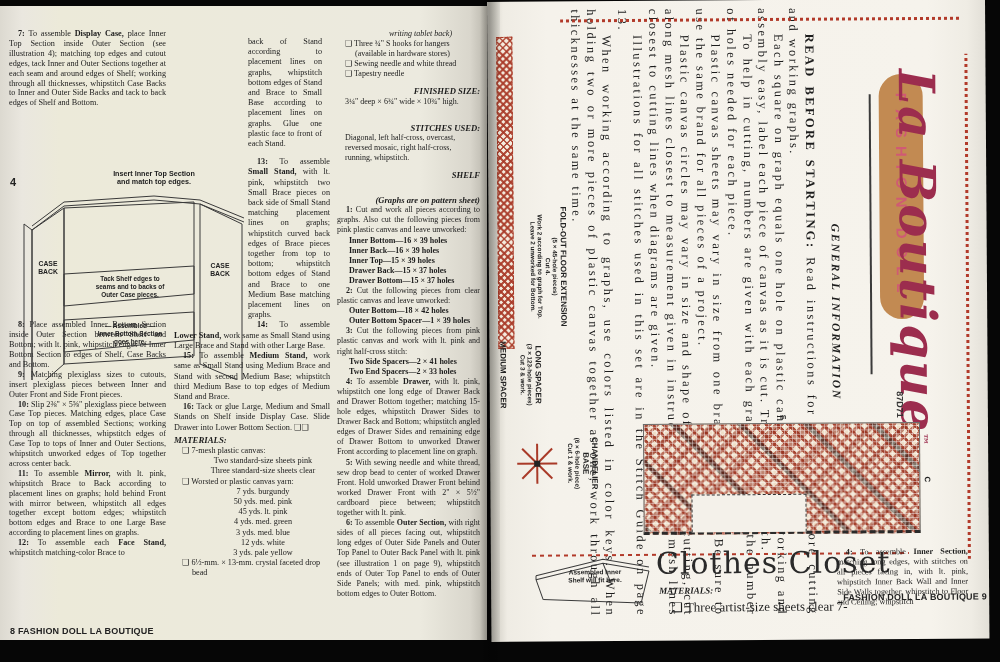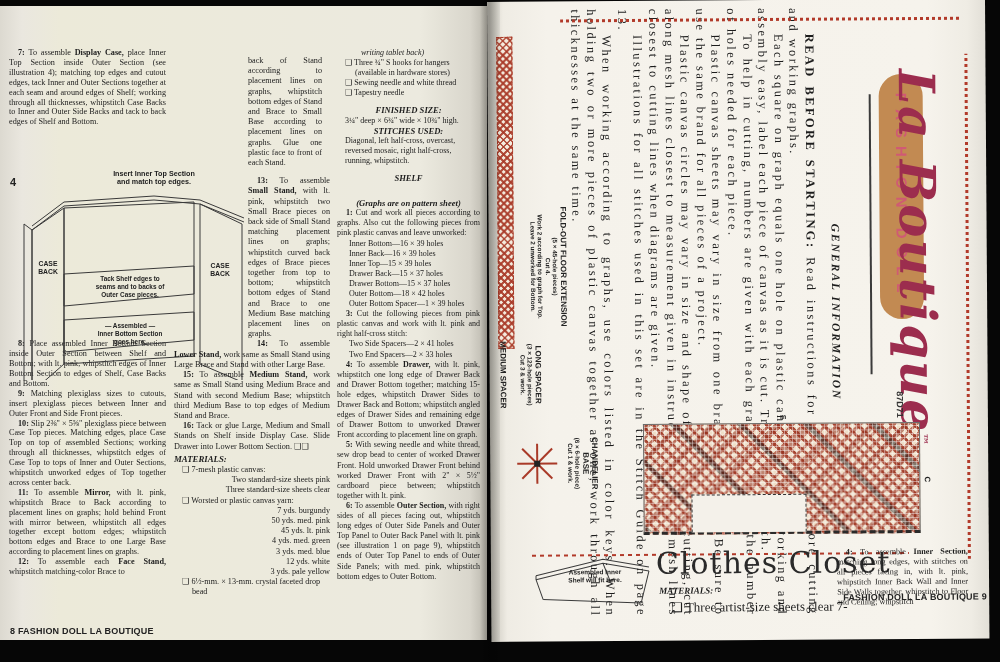--- a/index.html
+++ b/index.html
@@ -6,37 +6,37 @@
   body{width:1000px;height:662px;background:#060606;position:relative;overflow:hidden;
        font-family:"Liberation Serif","DejaVu Serif","DejaVu Sans",serif;color:#1c1c1c;}
   .lpage{position:absolute;left:0;top:6px;width:487px;height:634px;overflow:hidden;
      background:linear-gradient(90deg,#dcd9d0 0,#eae7df 22px,#ecead9 60px,#eceadf 420px,#d9d6cc 470px,#b9b6ac 487px);}
   .rpage{position:absolute;left:487px;top:2px;width:498px;height:640px;overflow:hidden;
      transform:rotate(-0.4deg);transform-origin:left top;
      background:linear-gradient(90deg,#c9c6bc 0,#efece4 16px,#f5f2eb 60px,#f6f3ec 440px,#efece4 480px,#e2dfd7 498px);}
   .gutter{position:absolute;left:480px;top:0;width:20px;height:662px;pointer-events:none;
      background:linear-gradient(90deg,rgba(0,0,0,0) 0,rgba(0,0,0,.28) 45%,rgba(0,0,0,.05) 100%);}
   
-  .col{position:absolute;top:42px;font-size:8.2px;line-height:9.9px;text-align:justify;}
+  .col{position:absolute;top:23px;font-size:8.2px;line-height:9.9px;text-align:justify;}
   .c1{left:9px;width:157px;}
   .c2{left:174px;width:156px;line-height:10.2px;}
   .c3{left:337px;width:143px;font-size:8px;line-height:10.1px;}
   .step{margin:0;text-indent:9px;}
   .nostep{margin:8px;text-indent:0;}
   .illgap{height:212px;}
   .floatgap{float:left;width:74px;height:202px;margin-top:98px;}
   .bighead{font-family:"DejaVu Serif",serif;font-weight:400;text-align:center;
            font-size:26px;letter-spacing:1px;margin:14px 0 6px;text-indent:0;line-height:30px;}
   .mathead{font-weight:bold;font-style:italic;margin:2px 0 1px;text-indent:0;font-size:8.8px;}
   .mat{margin:0;padding-left:18px;text-indent:-10px;text-align:left;}
-  .sub{margin:0;padding-left:30px;text-indent:-8px;text-align:right;}
-  .cut{margin:0;padding-left:20px;text-indent:-8px;text-align:left;}
-  .h{font-weight:bold;font-style:italic;font-size:8.6px;margin:7px 0 0;text-indent:0;text-align:center;}
+  .sub{margin:0;padding-left:30px;text-indent:-8px;text-align:center;}
+  .cut{margin:0;padding-left:20px;text-indent:-8px;text-align:left;font-weight:bold;}
+  .h{font-weight:bold;font-style:italic;font-size:8.6px;margin:7px 0 0;text-indent:0;text-align:right;}
   .hv{margin:0;padding-left:8px;text-align:left;}
-  .cont-ital{font-style:italic;text-indent:24px;margin:0;text-align:left;}
+  .cont-ital{font-style:italic;text-indent:24px;margin:0;text-align:center;}
   .pgfoot{position:absolute;font-family:"Liberation Sans",sans-serif;font-weight:bold;
           font-size:9px;letter-spacing:.2px;color:#222;}
   
   .ill4{position:absolute;left:4px;top:162px;}
   .ill4 text{font-family:"Liberation Sans",sans-serif;font-weight:bold;fill:#222;}
   
   .rot{position:absolute;left:0;top:0;width:625px;height:465px;
        transform:rotate(90deg) translateY(-465px);transform-origin:0 0;}
   .rule{position:absolute;height:2px;background:#3b3b3b;}
   .pill{position:absolute;left:75px;top:30px;width:245px;height:44px;border-radius:22px;
@@ -158,30 +158,31 @@
 
   </div>
 
   <div class="col c3">
     <p class="cont-ital">writing tablet back)</p>
     <p class="mat">❑ Three ¾" S hooks for hangers (available in hardware stores)</p>
     <p class="mat">❑ Sewing needle and white thread</p>
     <p class="mat">❑ Tapestry needle</p>
     <p class="h">FINISHED SIZE:</p>
     <p class="hv">3¼" deep × 6¾" wide × 10¾" high.</p>
-    <p class="h" style="margin-top:0">STITCHES USED:</p>
+    <p class="h" style="margin-top:16px">STITCHES USED:</p>
     <p class="hv">Diagonal, left half-cross, overcast, reversed mosaic, right half-cross, running, whipstitch.</p>
     <p class="h">SHELF</p>
     <p class="h" style="margin-top:15px">(Graphs are on pattern sheet)</p>
     <p class="step"><b>1:</b><span> Cut and work all pieces according to graphs. Also cut the following pieces from pink plastic canvas and leave unworked:</span></p>
     <p class="cut">Inner Bottom—16 × 39 holes</p>
     <p class="cut">Inner Back—16 × 39 holes</p>
     <p class="cut">Inner Top—15 × 39 holes</p>
     <p class="cut">Drawer Back—15 × 37 holes</p>
     <p class="cut">Drawer Bottom—15 × 37 holes</p>
+    <p class="step"><b>2:</b><span> Cut the following pieces from clear plastic canvas and leave unworked:</span></p>
     <p class="cut">Outer Bottom—18 × 42 holes</p>
     <p class="cut">Outer Bottom Spacer—1 × 39 holes</p>
     <p class="step"><b>3:</b><span> Cut the following pieces from pink plastic canvas and work with lt. pink and right half-cross stitch:</span></p>
     <p class="cut">Two Side Spacers—2 × 41 holes</p>
     <p class="cut">Two End Spacers—2 × 33 holes</p>
     <p class="step"><b>4:</b><span> To assemble </span><b>Drawer,</b><span> with lt. pink, whipstitch one long edge of Drawer Back and Drawer Bottom together; matching 15-hole edges, whipstitch Drawer Sides to Drawer Back and Bottom; whipstitch angled edges of Drawer Sides and remaining edge of Drawer Bottom to unworked Drawer Front according to placement line on graph.</span></p>
     <p class="step"><b>5:</b><span> With sewing needle and white thread, sew drop bead to center of worked Drawer Front. Hold unworked Drawer Front behind worked Drawer Front with 2" × 5½" cardboard piece between; whipstitch together with lt. pink.</span></p>
     <p class="step"><b>6:</b><span> To assemble </span><b>Outer Section,</b><span> with right sides of all pieces facing out, whipstitch long edges of Outer Side Panels and Outer Top Panel to Outer Back Panel with lt. pink (see illustration 1 on page 9), whipstitch ends of Outer Top Panel to ends of Outer Side Panels; with med. pink, whipstitch bottom edges to Outer Bottom.</span></p>
   </div>
 

